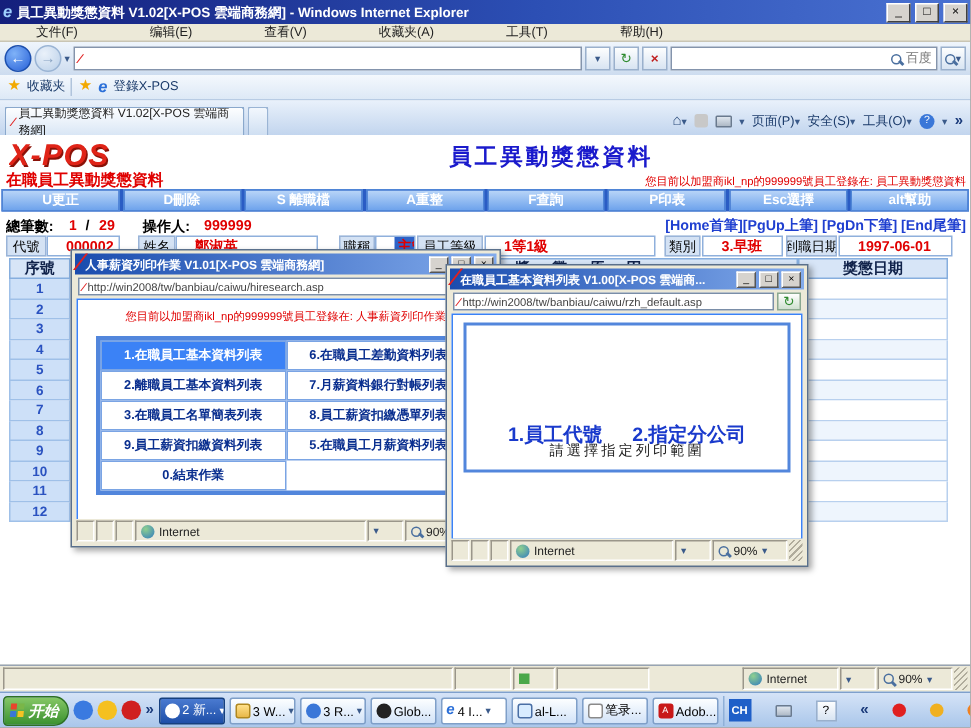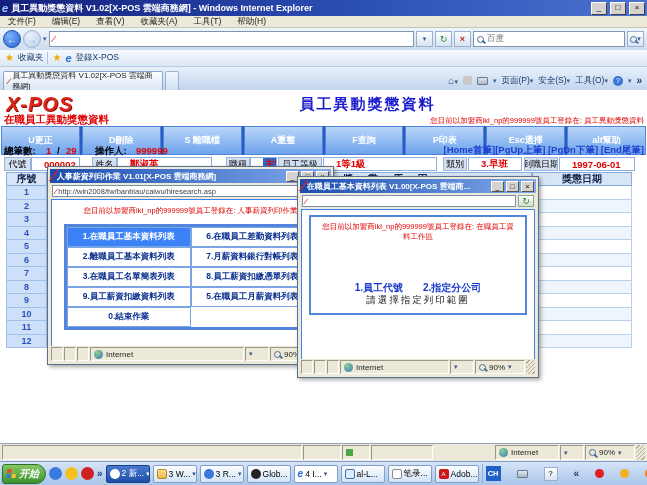--- a/index.html
+++ b/index.html
@@ -11,35 +11,35 @@
 
 #titlebar{position:absolute;left:0;top:0;width:647px;height:16px;
  background:linear-gradient(to right,#141f7c,#2c4fb4 55%,#4a72d2);
  display:flex;align-items:center;gap:3px;padding:0 2px;}
 #titlebar .ttxt{color:#fff;font-size:9px;font-weight:bold;flex:1;white-space:nowrap;overflow:hidden;}
 .wbtn{width:16px;height:13px;background:#d6d3ce;border:1px solid;border-color:#fff #404040 #404040 #fff;
  font-size:8px;line-height:10px;text-align:center;color:#000;flex:0 0 auto;}
 .eicon{color:#9fd0ff;font-weight:bold;font-style:italic;font-size:11px;line-height:11px;}
 #menubar{position:absolute;left:0;top:16px;width:647px;height:12px;background:#ece9d8;
  border-bottom:1px solid #c9c5b4;display:flex;align-items:center;font-size:8.5px;color:#222;}
-#menubar span{padding:0 8px;white-space:nowrap;overflow:hidden;}
+#menubar span{padding:0 24px;white-space:nowrap;overflow:hidden;}
 #addrbar{position:absolute;left:0;top:28px;width:647px;height:22px;
  background:linear-gradient(#eff5fc,#cddcef);display:flex;align-items:center;gap:2px;padding:0 3px;}
 .navcircle{width:18px;height:18px;border-radius:50%;display:flex;align-items:center;justify-content:center;
  font-size:10px;flex:0 0 auto;}
 #backbtn{background:radial-gradient(circle at 35% 30%,#7fb2f8,#2861d8);color:#fff;border:1px solid #1c4fae;}
 #fwdbtn{background:radial-gradient(circle at 35% 30%,#eaf1fa,#b9cfe8);color:#8aa4c4;border:1px solid #9ab4d4;}
 .ddv{font-size:7px;color:#3a5a8a;}
 #addrfield{flex:1;height:16px;background:#fff;border:1px solid #8494ac;display:flex;align-items:center;
  gap:3px;font-size:8.5px;color:#222;padding:0 3px;overflow:hidden;white-space:nowrap;}
 .slash{color:#e02020;font-weight:bold;font-style:italic;}
 .abtn{width:17px;height:16px;background:linear-gradient(#fdfefe,#d8e4f2);border:1px solid #9ab0cc;
  display:flex;align-items:center;justify-content:center;font-size:9px;flex:0 0 auto;}
-#searchfield{width:152px;height:16px;background:#fff;border:1px solid #8494ac;display:flex;align-items:center;
- gap:3px;font-size:8.5px;color:#777;padding:0 3px;flex:0 0 auto;overflow:hidden;}
+#searchfield{width:178px;height:16px;background:#fff;border:1px solid #8494ac;display:flex;align-items:center;
+ gap:3px;font-size:8.5px;color:#777;padding:0 3px;flex:0 0 auto;overflow:hidden;justify-content:flex-end;}
 .mag{width:7px;height:7px;border:1.5px solid #4a6f9f;border-radius:50%;position:relative;flex:0 0 auto;}
 .mag::after{content:"";position:absolute;width:4px;height:1.5px;background:#4a6f9f;transform:rotate(45deg);right:-3px;bottom:-1px;}
 #favbar{position:absolute;left:0;top:50px;width:647px;height:17px;background:linear-gradient(#f4f8fd,#dde9f6);
  border-bottom:1px solid #b8cce4;display:flex;align-items:center;gap:4px;padding:0 5px;font-size:8.5px;color:#1a3a6a;}
 .star{color:#f2a900;font-size:10px;line-height:10px;}
 .vsep{width:1px;height:12px;background:#b0c4dc;}
 #tabbar{position:absolute;left:0;top:67px;width:647px;height:23px;
  background:linear-gradient(#e9f1fb,#c2d5ee);display:flex;align-items:flex-end;padding:0 3px;gap:2px;}
 #tab{width:160px;height:19px;background:linear-gradient(#fdfeff,#d9e6f5);border:1px solid #8aa8cc;border-bottom:none;
  border-radius:2px 2px 0 0;display:flex;align-items:center;gap:3px;padding:0 4px;font-size:8px;color:#222;overflow:hidden;}
@@ -49,21 +49,21 @@
 .feed{width:9px;height:9px;background:#c8c8c8;border-radius:2px;display:inline-block;}
 .printer{width:11px;height:8px;background:linear-gradient(#dfe6ee,#aeb9c6);border:1px solid #6a7a8e;border-radius:1px;display:inline-block;}
 .helpc{width:10px;height:10px;border-radius:50%;background:#3a77d8;color:#fff;font-size:7px;line-height:10px;text-align:center;display:inline-block;}
 
 
 #content{position:absolute;left:0;top:90px;width:647px;height:353px;background:#fff;}
 #logo{left:6px;top:3px;color:#e02418;font-size:20px;font-weight:bold;font-style:italic;letter-spacing:1px;text-shadow:1px 1px 0 #8a1208;}
 #pagetitle{left:240px;top:5px;width:255px;text-align:center;color:#1a1acc;font-size:15px;font-weight:bold;letter-spacing:2px;}
 #secttitle{left:4px;top:23px;color:#e00000;font-size:10.5px;font-weight:bold;}
 #loginnotice{right:3px;top:26px;color:#e00000;font-size:7.5px;}
-#btnbar{position:absolute;left:1px;top:36px;width:645px;height:29px;background:#2a5cc4;display:flex;gap:2px;padding:0;}
+#btnbar{position:absolute;left:1px;top:36px;width:645px;height:15px;background:#2a5cc4;display:flex;gap:2px;padding:0;}
 .fnbtn{flex:1;background:linear-gradient(#b9d5f8,#6ea3ec);color:#fff;font-weight:bold;font-size:9px;
  display:flex;align-items:center;justify-content:center;border:1px solid #4f85d6;overflow:hidden;white-space:nowrap;}
 .reclabel{font-size:9.5px;font-weight:bold;color:#000;top:55px;}
 .recval{font-size:9.5px;font-weight:bold;color:#e00000;top:55px;}
 #navkeys{top:54px;right:3px;color:#1f3fd0;font-size:9.5px;font-weight:bold;}
 .flabel{position:absolute;top:67px;height:14px;background:#d4e2f4;border:1px solid #9ab4d8;font-size:9px;color:#000;
  display:flex;align-items:center;justify-content:center;overflow:hidden;white-space:nowrap;}
 .fval{position:absolute;top:67px;height:14px;background:#fff;border:1px solid #8fb0dc;font-size:9.5px;font-weight:bold;
  color:#e00000;display:flex;align-items:center;padding-left:12px;overflow:hidden;white-space:nowrap;}
 .hl{background:#2e63c8;padding:0 2px;}
@@ -90,21 +90,21 @@
 .gobtn{width:16px;height:12px;background:linear-gradient(#fff,#cfe0d0);border:1px solid #8aa890;
  color:#2d8a2d;font-size:9px;line-height:10px;text-align:center;flex:0 0 auto;}
 .ppage{position:absolute;left:3px;right:3px;background:#fff;border:1px solid #3b82f6;}
 .pnotice{position:absolute;left:2px;right:2px;text-align:center;color:#e00000;font-size:7.5px;line-height:1.35;overflow:hidden;}
 .pmenu{position:absolute;display:grid;grid-template-columns:1fr 1fr;border:3px solid #5286dc;background:#fff;}
 .mi{border:1px solid #7aa4e4;height:20px;display:flex;align-items:center;justify-content:center;
  font-size:8.5px;font-weight:bold;color:#0a2f8f;overflow:hidden;white-space:nowrap;}
 .mi.sel{background:#3b82f6;color:#fff;}
 .bluebox{position:absolute;border:2px solid #5286dc;background:#fff;}
 .prompt{position:absolute;left:0;right:0;text-align:center;color:#222;font-size:9.5px;letter-spacing:2px;white-space:nowrap;overflow:hidden;}
-.opts{position:absolute;left:0;right:0;display:flex;justify-content:center;gap:20px;color:#1a3acc;font-size:10px;font-weight:bold;}
+.opts{position:absolute;left:0;right:0;display:flex;justify-content:center;gap:20px;color:#1a3acc;font-size:13px;font-weight:bold;}
 .pstatus{position:absolute;left:2px;right:2px;bottom:2px;height:16px;background:#ece9d8;display:flex;gap:1px;
  padding:1px;font-size:8px;color:#222;align-items:stretch;}
 .spane{border:1px solid;border-color:#9a968a #fff #fff #9a968a;display:flex;align-items:center;gap:3px;padding:0 3px;overflow:hidden;white-space:nowrap;}
 .globe{width:9px;height:9px;border-radius:50%;background:radial-gradient(circle at 35% 30%,#8fd08f,#2f7ac0);flex:0 0 auto;}
 .grip{width:9px;background:repeating-linear-gradient(135deg,transparent 0 2px,#b0ac9c 2px 3px);}
 
 
 #mstatus{position:absolute;left:0;top:443px;width:647px;height:18px;background:#ece9d8;border-top:1px solid #98a4b4;
  display:flex;gap:1px;padding:1px 2px;font-size:8px;color:#222;align-items:stretch;}
 #taskbar{position:absolute;left:0;top:461px;width:647px;height:24px;background:linear-gradient(#d5e3f7,#a9c6ea);
@@ -332,26 +332,26 @@
     <div class="ptitle">
       <span class="slash">∕</span>
       <span class="txt">在職員工基本資料列表 V1.00[X-POS 雲端商...</span>
       <span class="pwbtn">_</span>
       <span class="pwbtn">□</span>
       <span class="pwbtn">×</span>
     </div>
     <div class="paddr">
       <div class="purl">
         <span class="slash">∕</span>
+        <span>http://win2008/tw/banbiau/caiwu/rzh_default.asp</span>
       </div>
       <span class="gobtn">↻</span>
     </div>
     <div class="ppage" style="top:32px;height:151px;">
       <div class="bluebox" style="left:7px;top:5px;right:7px;height:100px;">
-        <div class="pnotice" style="top:5px;padding:0 8px;white-space:normal;">您目前以加盟商ikl_np的999999號員工登錄在: 在職員工資料工作區</div>
         <div class="prompt" style="top:38px;margin-top:39px;">請選擇指定列印範圍</div>
         <div class="opts" style="top:64px;">
           <span>1.員工代號</span>
           <span>2.指定分公司</span>
         </div>
       </div>
     </div>
     <div class="pstatus">
       <span class="spane" style="width:12px;"></span>
       <span class="spane" style="width:12px;"></span>

